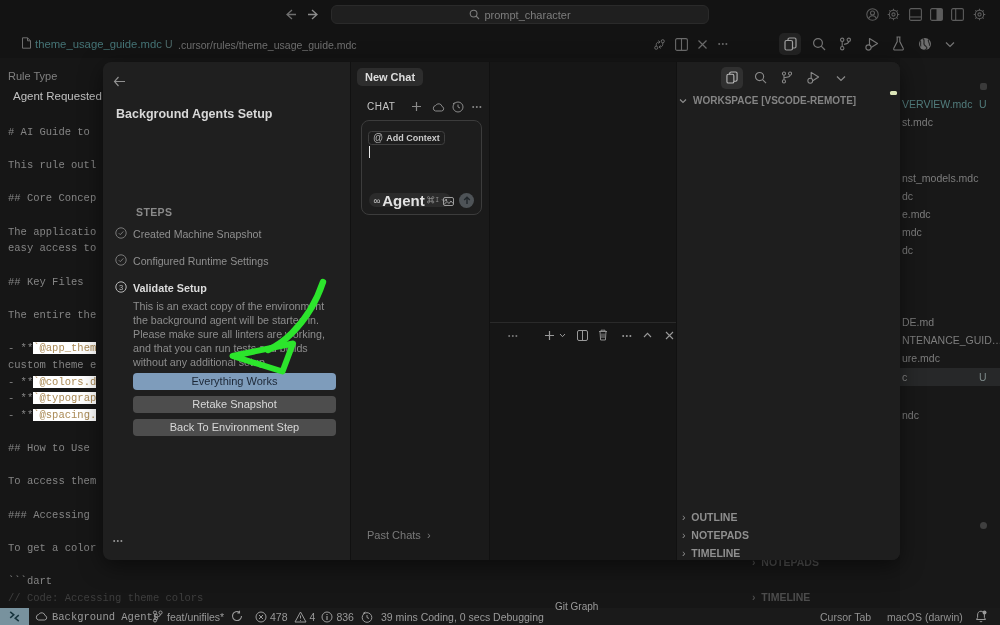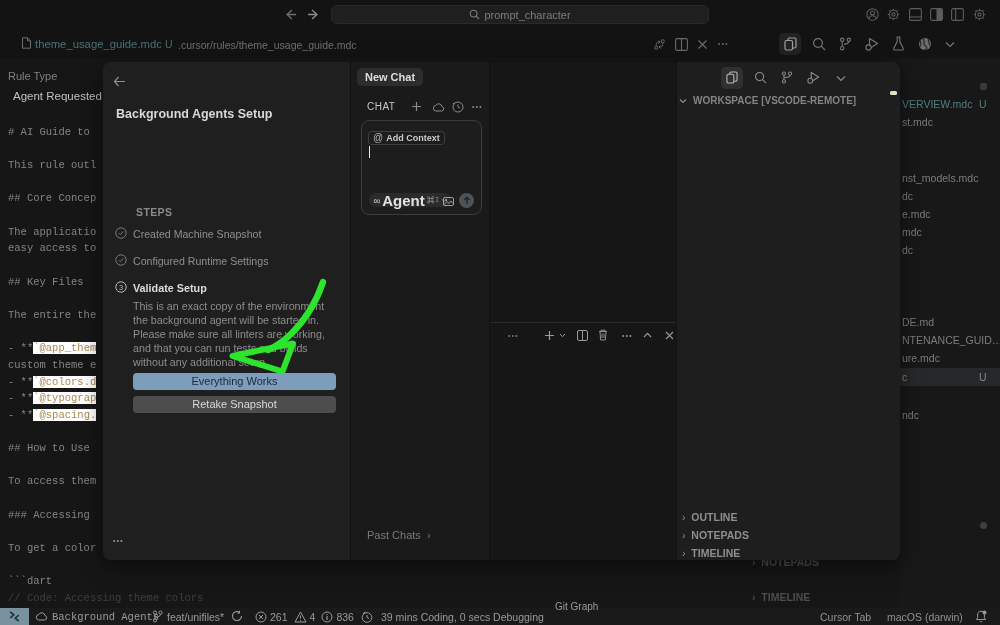--- a/index.html
+++ b/index.html
@@ -201,21 +201,21 @@
   </svg>
 <div class="abs" style="left:167px;top:610.5px;font-size:10.5px;color:#9a9a9a;">feat/unifiles*</div>
 <svg class="abs" style="left:231px;top:610px;" width="12" height="12" viewBox="0 0 12 12">
     <path d="M10.5 6 A4.5 4.5 0 1 1 8.5 2.3 M8.5 0.8 V3 H6.3" stroke="#9a9a9a" stroke-width="1.1" fill="none"></path>
   </svg>
 <div class="abs" style="left:255px;top:610.5px;font-size:10.5px;color:#9a9a9a;display:flex;align-items:center;gap:3px;">
   <svg width="12" height="12" viewBox="0 0 12 12">
       <circle cx="6" cy="6" r="5" stroke="#9a9a9a" stroke-width="1" fill="none"></circle>
       <path d="M4 4 L8 8 M8 4 L4 8" stroke="#9a9a9a" stroke-width="1"></path>
     </svg>
-  <span>261</span>
+  <span>478</span>
   <svg width="13" height="12" viewBox="0 0 13 12" style="margin-left:3px;">
       <path d="M6.5 1 L12 11 H1 Z" stroke="#9a9a9a" stroke-width="1" fill="none" stroke-linejoin="round"></path>
       <path d="M6.5 4.5 V7.5 M6.5 9 V9.8" stroke="#9a9a9a" stroke-width="1"></path>
     </svg>
   <span>4</span>
   <svg width="12" height="12" viewBox="0 0 12 12" style="margin-left:3px;">
       <circle cx="6" cy="6" r="5" stroke="#9a9a9a" stroke-width="1" fill="none"></circle>
       <path d="M6 5 V9 M6 3 V4" stroke="#9a9a9a" stroke-width="1.2"></path>
     </svg>
   <span>836</span>
@@ -259,20 +259,21 @@
     </svg>
   <div class="abs" style="left:30px;top:193px;font-size:10.6px;color:#8f8f8f;">Configured Runtime Settings</div>
   <svg class="abs" style="left:12px;top:219px;" width="12" height="12" viewBox="0 0 12 12">
       <circle cx="6" cy="6" r="5.2" stroke="#b8b8b8" stroke-width="1" fill="none"></circle>
       <text x="6" y="8.7" font-size="7.5" fill="#b8b8b8" text-anchor="middle" font-family="Liberation Sans">3</text>
     </svg>
   <div class="abs" style="left:30px;top:219.5px;font-size:10.8px;font-weight:bold;color:#dcdcdc;">Validate Setup</div>
   <div class="abs" style="left:30px;top:238px;width:196px;font-size:10.7px;line-height:13.9px;color:#8d8d8d;">This is an exact copy of the environment the background agent will be started in. Please make sure all linters are working, and that you can run tests and builds without any additional setup.</div>
   <div class="abs" style="left:30px;top:311px;width:203px;height:16.5px;background:#7e9cbb;border-radius:4px;display:flex;align-items:center;justify-content:center;font-size:11px;color:#1c2736;">Everything Works</div>
   <div class="abs" style="left:30px;top:334px;width:203px;height:16.5px;background:#4d4d4d;border-radius:4px;display:flex;align-items:center;justify-content:center;font-size:11px;color:#d8d8d8;">Retake Snapshot</div>
+  <div class="abs" style="left:30px;top:357px;width:203px;height:16.5px;background:#4d4d4d;border-radius:4px;display:flex;align-items:center;justify-content:center;font-size:11px;color:#d8d8d8;">Back To Environment Step</div>
   <svg class="abs" style="left:10px;top:477px;" width="14" height="4" viewBox="0 0 14 4">
       <g fill="#9a9a9a">
         <circle cx="1.2" cy="2" r="1.0"></circle>
         <circle cx="4.8" cy="2" r="1.0"></circle>
         <circle cx="8.4" cy="2" r="1.0"></circle>
       </g>
     </svg>
 
   <div class="abs" style="left:254px;top:6px;width:66px;height:18px;background:#2d2d2d;border-radius:5px;display:flex;align-items:center;justify-content:center;font-size:11px;font-weight:bold;color:#dedede;">New Chat</div>
   <div class="abs" style="left:264px;top:39px;font-size:10px;color:#c6c6c6;letter-spacing:0.5px;">CHAT</div>

